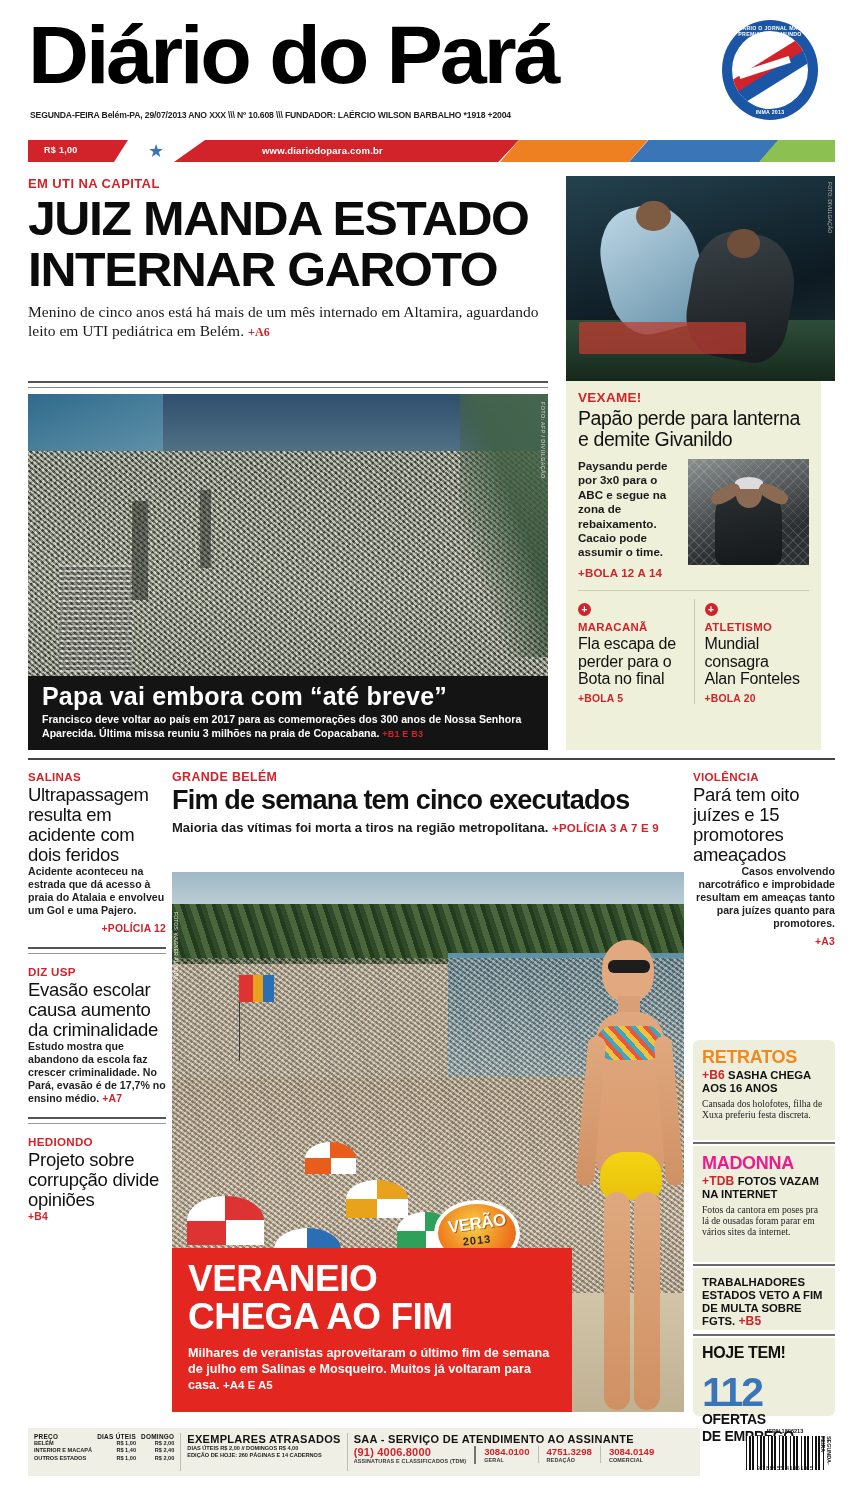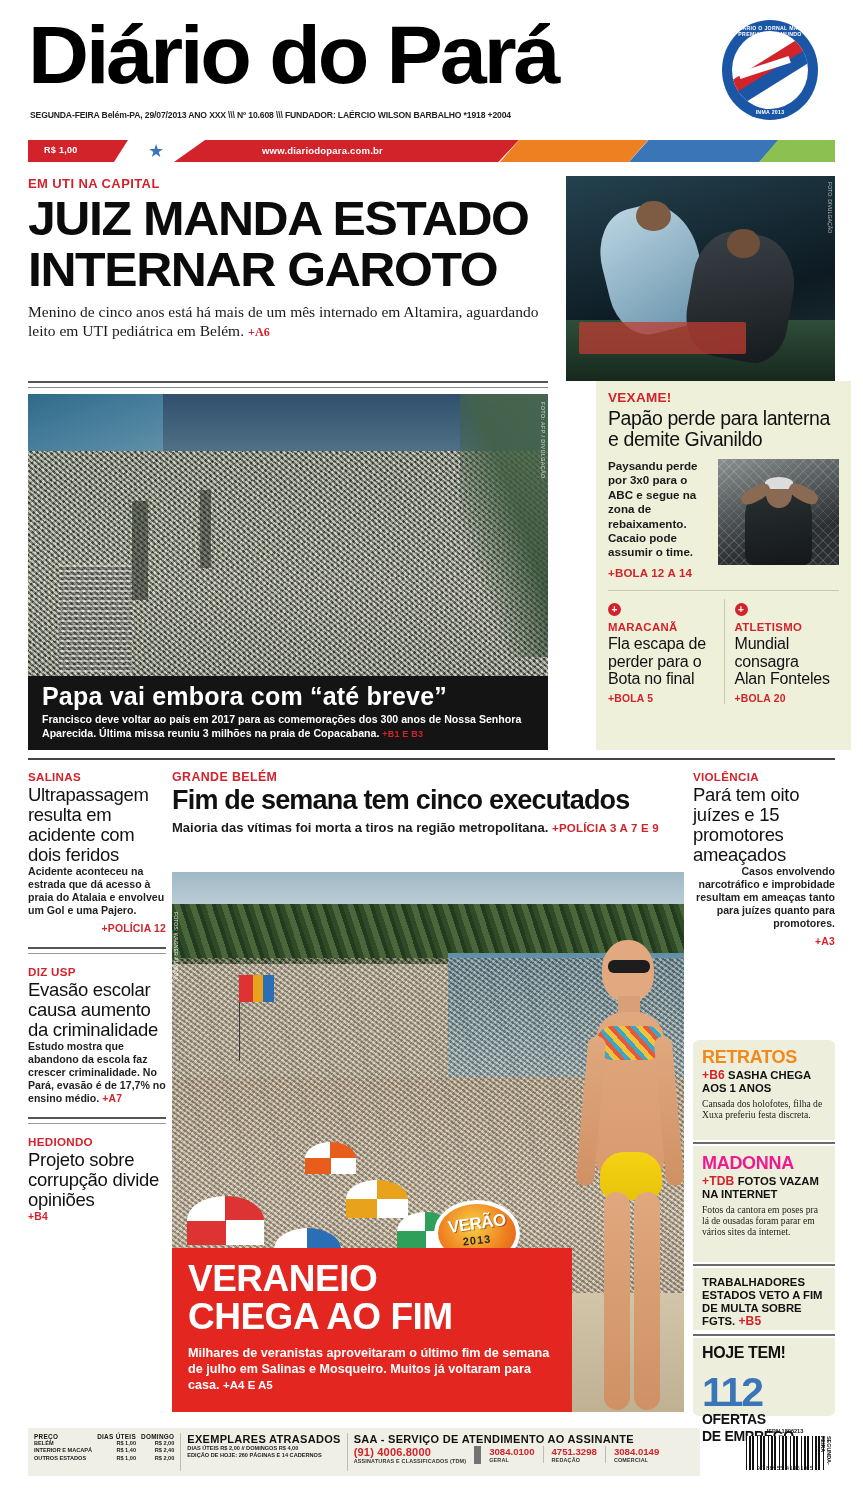--- a/index.html
+++ b/index.html
@@ -88,21 +88,21 @@
     background:linear-gradient(180deg,#2e4e3a,#16281c);}
   .sp-p1{position:absolute;left:14%;top:14%;width:36%;height:62%;
     background:linear-gradient(160deg,#bcd6e4,#6a94ab);border-radius:40% 45% 30% 35%;transform:rotate(-14deg);}
   .sp-p1h{position:absolute;left:26%;top:12%;width:13%;height:15%;background:#7e5b43;border-radius:50%;}
   .sp-p2{position:absolute;left:46%;top:28%;width:38%;height:62%;
     background:linear-gradient(160deg,#3b4348,#15191c);border-radius:38% 42% 30% 34%;transform:rotate(10deg);}
   .sp-p2h{position:absolute;left:60%;top:26%;width:12%;height:14%;background:#6f4f3a;border-radius:50%;}
   .sp-ad{position:absolute;left:5%;bottom:13%;width:62%;height:16%;background:rgba(190,60,50,.75);border-radius:2px;}
   .sp-credit{position:absolute;right:2px;top:6px;writing-mode:vertical-rl;font-size:5.2px;color:#ddd;opacity:.8;}
 
-  .sportsbox{position:absolute;left:596px;top:381px;width:255px;height:369px;background:#eef0da;}
+  .sportsbox{position:absolute;left:566px;top:381px;width:255px;height:369px;background:#eef0da;}
   .sb-pad{padding:9px 12px 0;}
   .sb-kicker{color:#d2232a;font-weight:bold;font-size:13.5px;letter-spacing:.3px;}
   .sb-h2{font-weight:normal;font-size:19.5px;line-height:21px;letter-spacing:-.4px;margin-top:3px;color:#111;}
   .sb-body{display:flex;margin-top:9px;gap:8px;}
   .sb-text{width:108px;font-size:11.6px;line-height:14.4px;color:#1a1a1a;font-weight:600;}
   .sb-text .ref{display:block;margin-top:6px;font-size:11.5px;}
   .sb-photo{width:128px;height:106px;background:#3a3f42;overflow:hidden;position:relative;}
   .sbp-bg{position:absolute;inset:0;background:linear-gradient(160deg,#8a8f90,#2b2f31 70%);}
   .sbp-net{position:absolute;left:0;top:0;width:100%;height:100%;
     background:repeating-linear-gradient(45deg,rgba(255,255,255,.12) 0 1px,transparent 1px 7px),
@@ -454,21 +454,21 @@
     <p>
       <span>Milhares de veranistas aproveitaram o último fim de semana de julho em Salinas e Mosqueiro. Muitos já voltaram para casa.</span>
       <span class="refw">+A4 E A5</span>
     </p>
   </div>
 
   <div class="rbox retratos">
     <div class="rb-t-orange">RETRATOS</div>
     <div class="rb-sub">
       <span class="ref">+B6</span>
-      <span>SASHA CHEGA AOS 1 ANOS</span>
+      <span>SASHA CHEGA AOS 16 ANOS</span>
     </div>
     <div class="rb-p">Cansada dos holofotes, filha de Xuxa preferiu festa discreta.</div>
   </div>
   <div class="rdiv" style="top:1142px"></div>
 
   <div class="rbox madonna">
     <div class="rb-t-pink">MADONNA</div>
     <div class="rb-sub">
       <span class="ref">+TDB</span>
       <span>FOTOS VAZAM NA INTERNET</span>
@@ -516,21 +516,21 @@
       </div>
     </div>
     <div class="f-col">
       <div class="f-big">EXEMPLARES ATRASADOS</div>
       <div class="f-r">DIAS ÚTEIS R$ 2,00 // DOMINGOS R$ 4,00</div>
       <div class="f-r">EDIÇÃO DE HOJE: 260 PÁGINAS E 14 CADERNOS</div>
     </div>
     <div class="f-col" style="border:none;flex:1">
       <div class="f-big">SAA - SERVIÇO DE ATENDIMENTO AO ASSINANTE</div>
       <div style="display:flex;gap:8px;align-items:flex-start;margin-top:1px">
-        <div style="border-right:7px solid #737373;padding-right:8px">
+        <div style="border-right:2px solid #737373;padding-right:8px">
           <div class="f-phone">(91) 4006.8000</div>
           <div class="f-small">ASSINATURAS E CLASSIFICADOS (TDM)</div>
         </div>
         <div style="border-right:1px solid #bdbdb4;padding-right:8px">
           <div class="f-ph-n">3084.0100</div>
           <div class="f-small">GERAL</div>
         </div>
         <div style="border-right:1px solid #bdbdb4;padding-right:8px">
           <div class="f-ph-n">4751.3298</div>
           <div class="f-small">REDAÇÃO</div>

